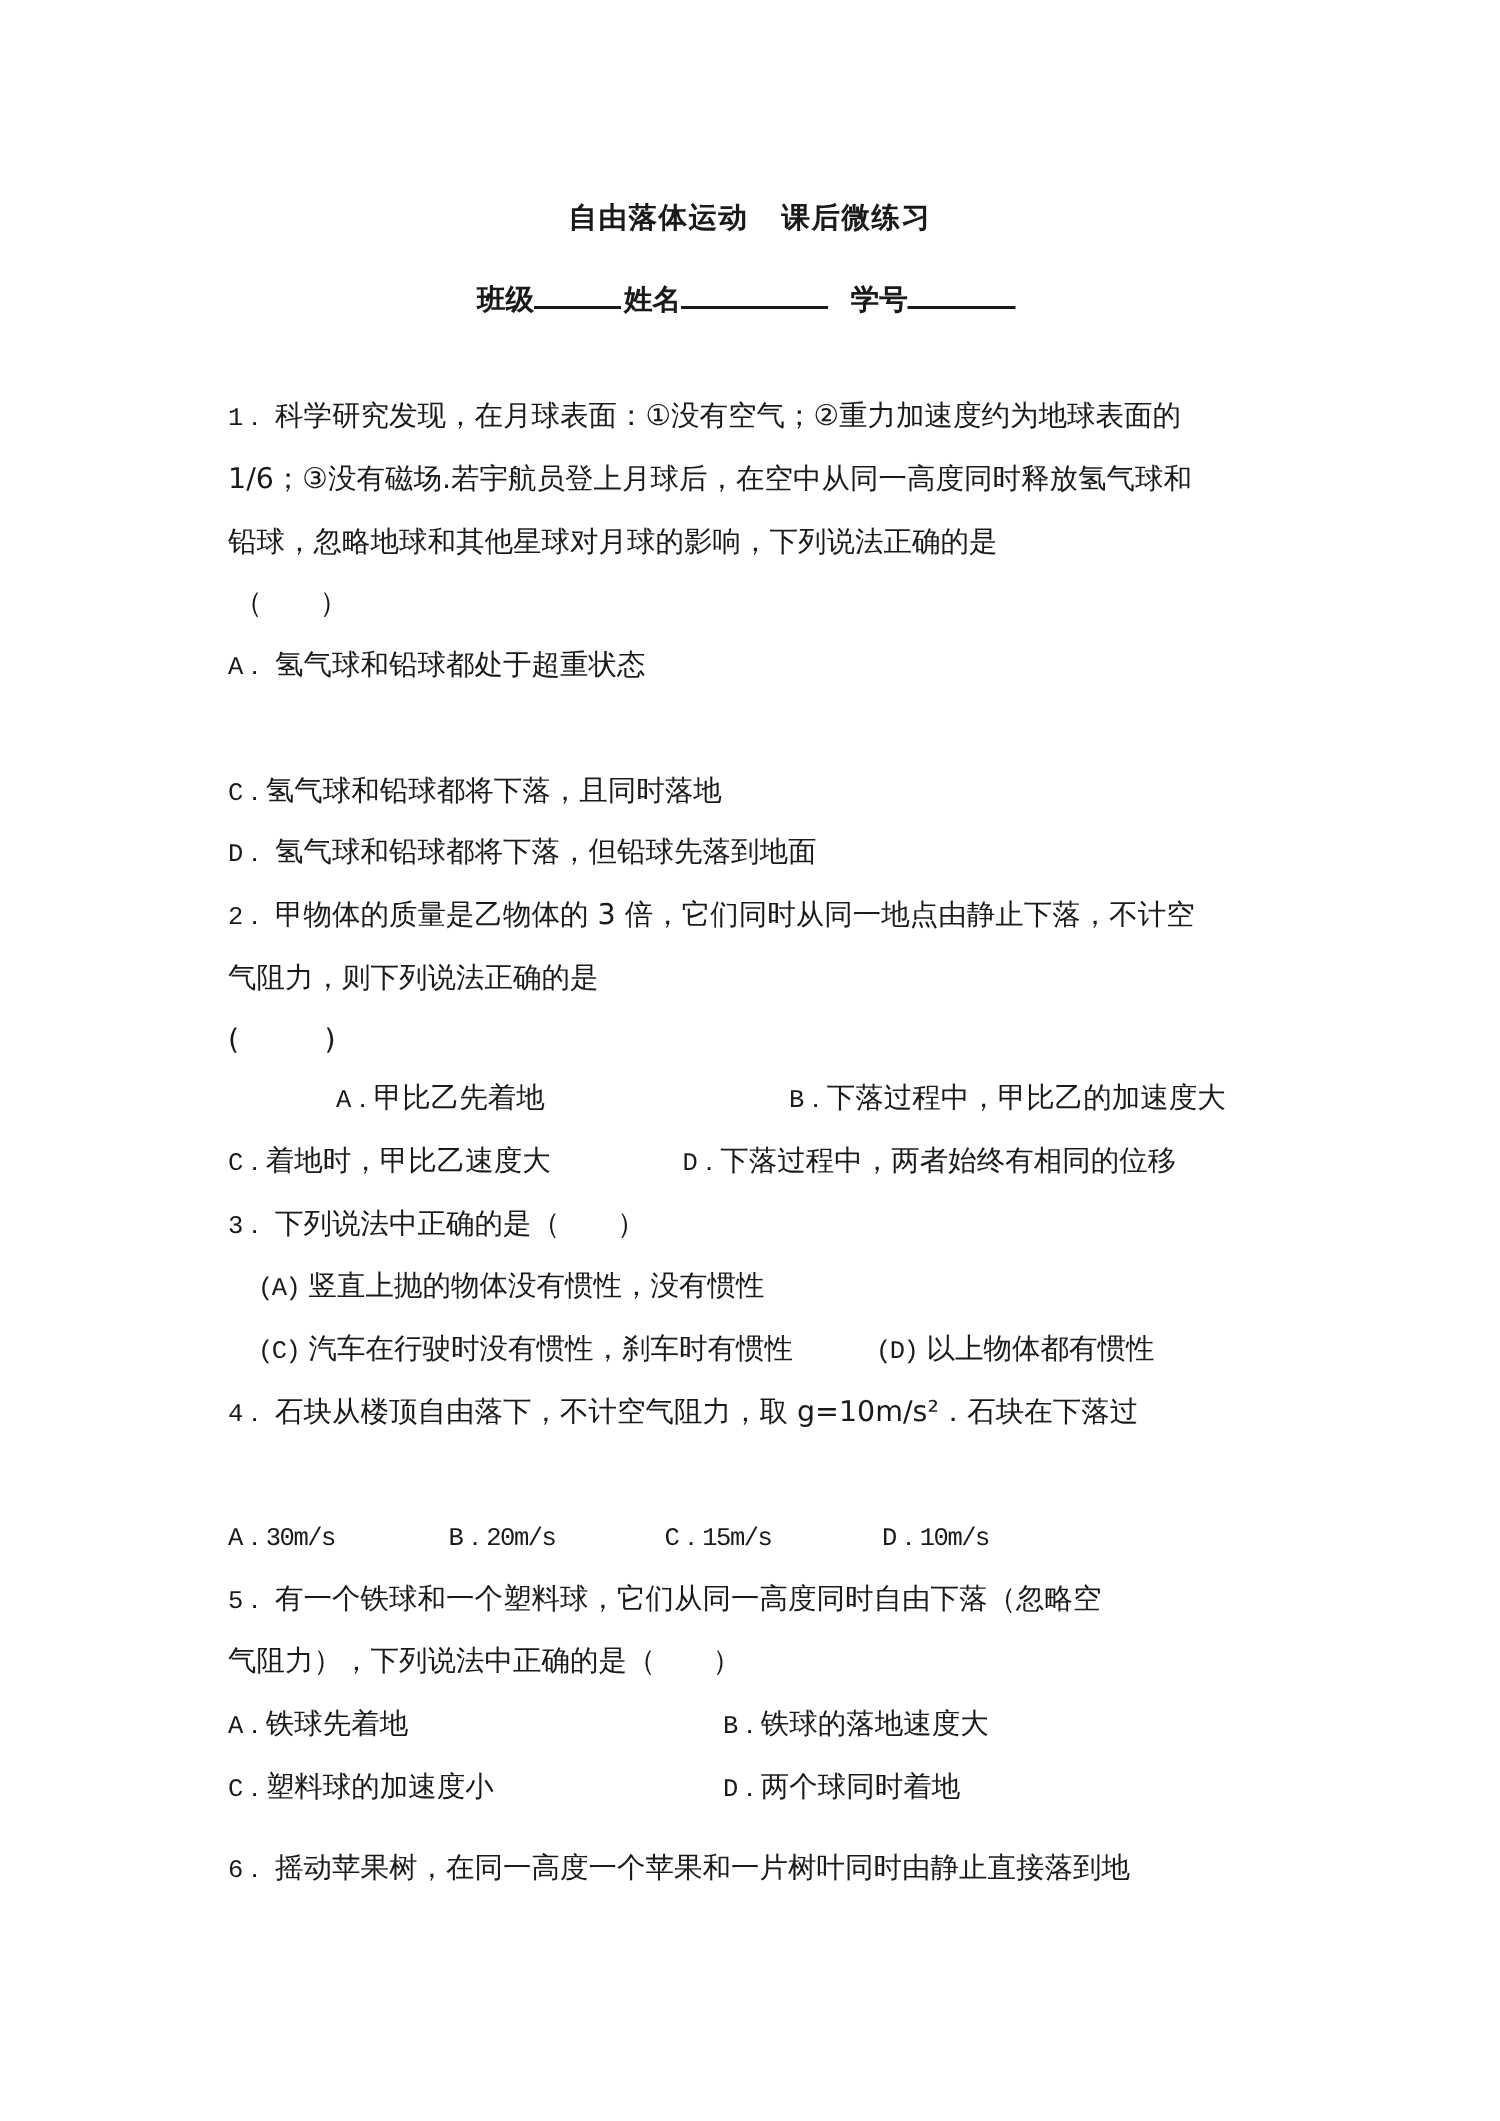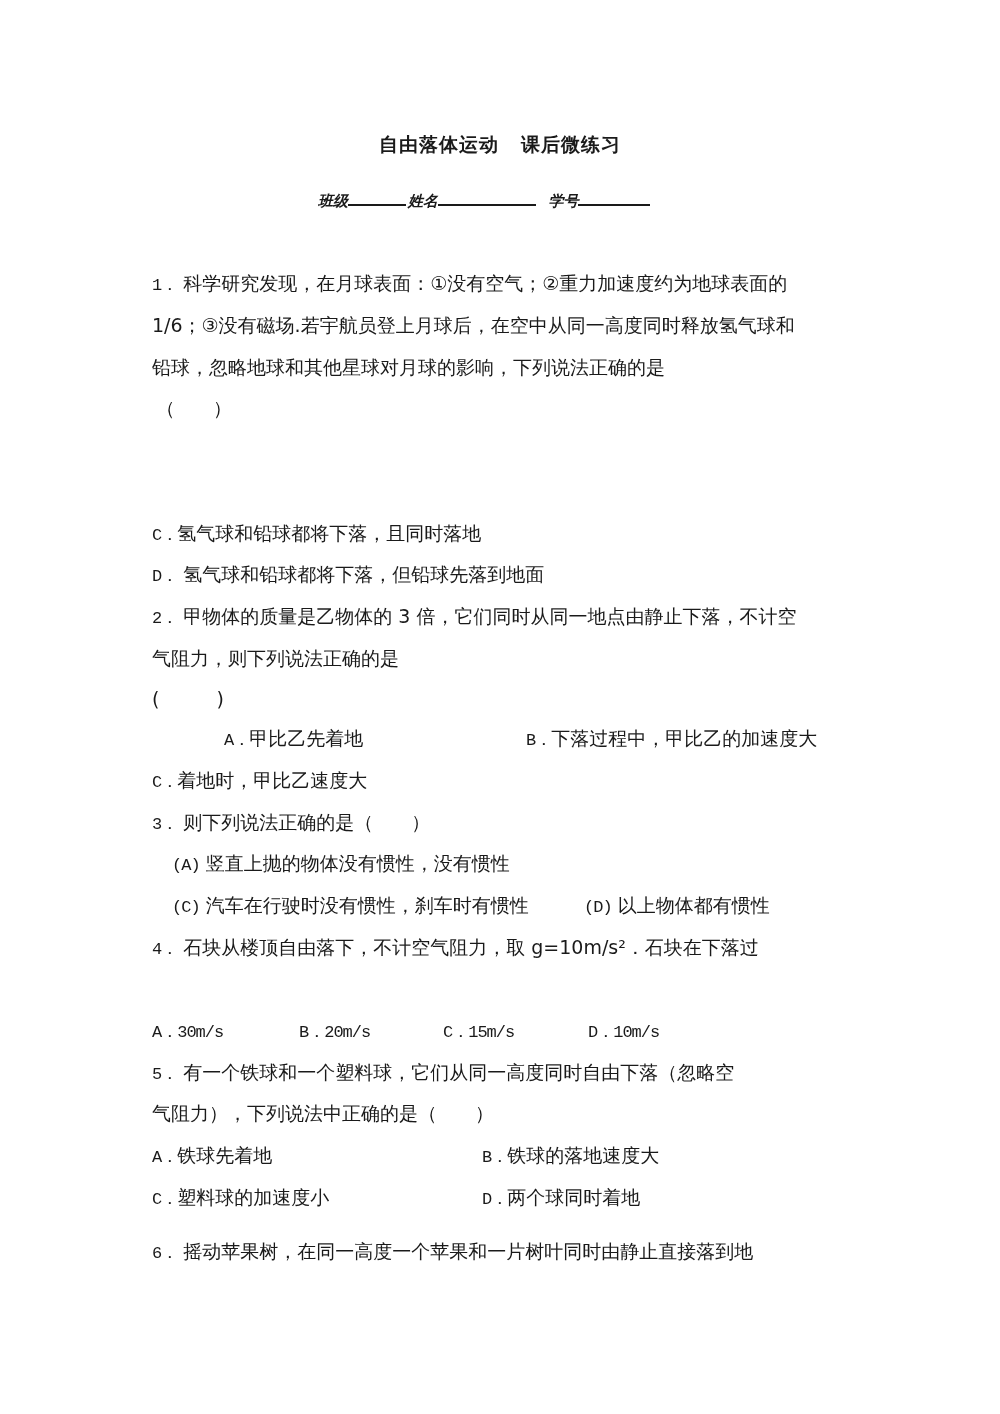--- a/index.html
+++ b/index.html
@@ -27,38 +27,37 @@
       text-align: center;
       font-size: 19px;
       font-weight: bold;
       letter-spacing: 1px;
     }
     .title .gap { display: inline-block; width: 22px; }
     .info-line {
       position: absolute;
       top: 186px;
       left: 318px;
-      font-size: 15px;
+      font-size: 19px;
       font-weight: bold;
       white-space: nowrap;
-      font-style: italic;
     }
     .info-line .blank {
       display: inline-block;
       border-bottom: 2px solid #1a1a1a;
       height: 18px;
       vertical-align: baseline;
       margin-right: 2px;
     }
     .line {
       position: absolute;
       left: 152px;
       font-size: 19px;
       white-space: nowrap;
-      line-height: 32px;
+      line-height: 20px;
     }
     .num {
       font-family: "Liberation Mono", "DejaVu Sans Mono", monospace;
       font-size: 17px;
       letter-spacing: -1px;
     }
   </style>
 </head>
 <body>
 
@@ -77,20 +76,23 @@
   </div>
   <div class="line" style="top:309px">
     <span>1/6；③没有磁场.若宇航员登上月球后，在空中从同一高度同时释放氢气球和</span>
   </div>
   <div class="line" style="top:351px">
     <span>铅球，忽略地球和其他星球对月球的影响，下列说法正确的是</span>
   </div>
   <div class="line" style="top:392px; left:156px">
     <span>（　　）</span>
   </div>
+  <div class="line" style="top:433px">
+    <span class="num">A．</span>&nbsp;<span>氢气球和铅球都处于超重状态</span>
+  </div>
   <div class="line" style="top:517px">
     <span class="num">C．</span><span>氢气球和铅球都将下落，且同时落地</span>
   </div>
   <div class="line" style="top:558px">
     <span class="num">D．</span>&nbsp;<span>氢气球和铅球都将下落，但铅球先落到地面</span>
   </div>
 
   <div class="line" style="top:600px">
     <span class="num">2．</span>&nbsp;<span>甲物体的质量是乙物体的 3 倍，它们同时从同一地点由静止下落，不计空</span>
   </div>
@@ -102,23 +104,26 @@
   </div>
   <div class="line" style="top:722px; left:224px">
     <span class="num">A．</span><span>甲比乙先着地</span>
   </div>
   <div class="line" style="top:764px">
     <span class="num">C．</span><span>着地时，甲比乙速度大</span>
   </div>
   <div class="line" style="top:722px; left:526px">
     <span class="num">B．</span><span>下落过程中，甲比乙的加速度大</span>
   </div>
+  <div class="line" style="top:764px; left:455px">
+    <span class="num">D．</span><span>下落过程中，两者始终有相同的位移</span>
+  </div>
 
   <div class="line" style="top:806px">
-    <span class="num">3．</span>&nbsp;<span>则下列说法正确的是（　　）</span>
+    <span class="num">3．</span>&nbsp;<span>下列说法中正确的是（　　）</span>
   </div>
   <div class="line" style="top:847px; left:172px">
     <span class="num">(A)</span>&nbsp;<span>竖直上抛的物体没有惯性，没有惯性</span>
   </div>
   <div class="line" style="top:889px; left:172px">
     <span class="num">(C)</span>&nbsp;<span>汽车在行驶时没有惯性，刹车时有惯性</span>
   </div>
   <div class="line" style="top:889px; left:584px">
     <span class="num">(D)</span>&nbsp;<span>以上物体都有惯性</span>
   </div>

